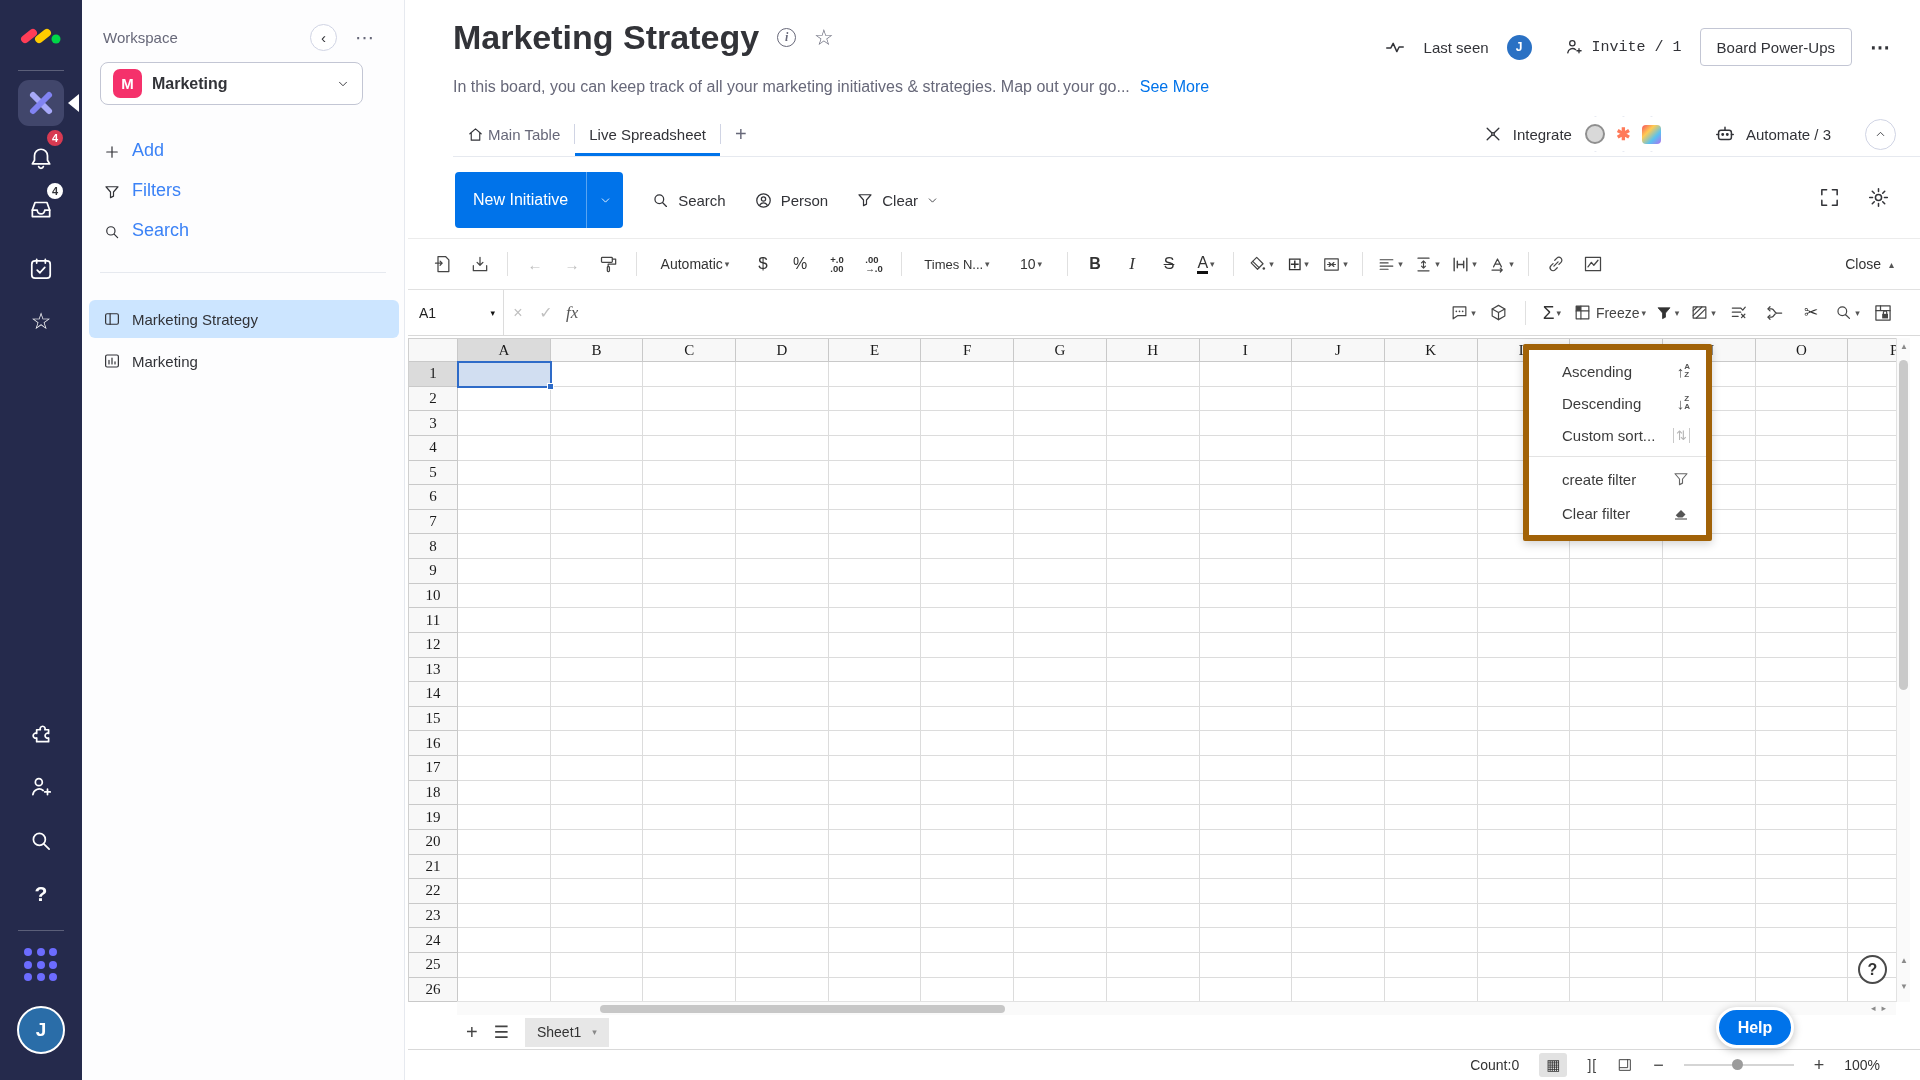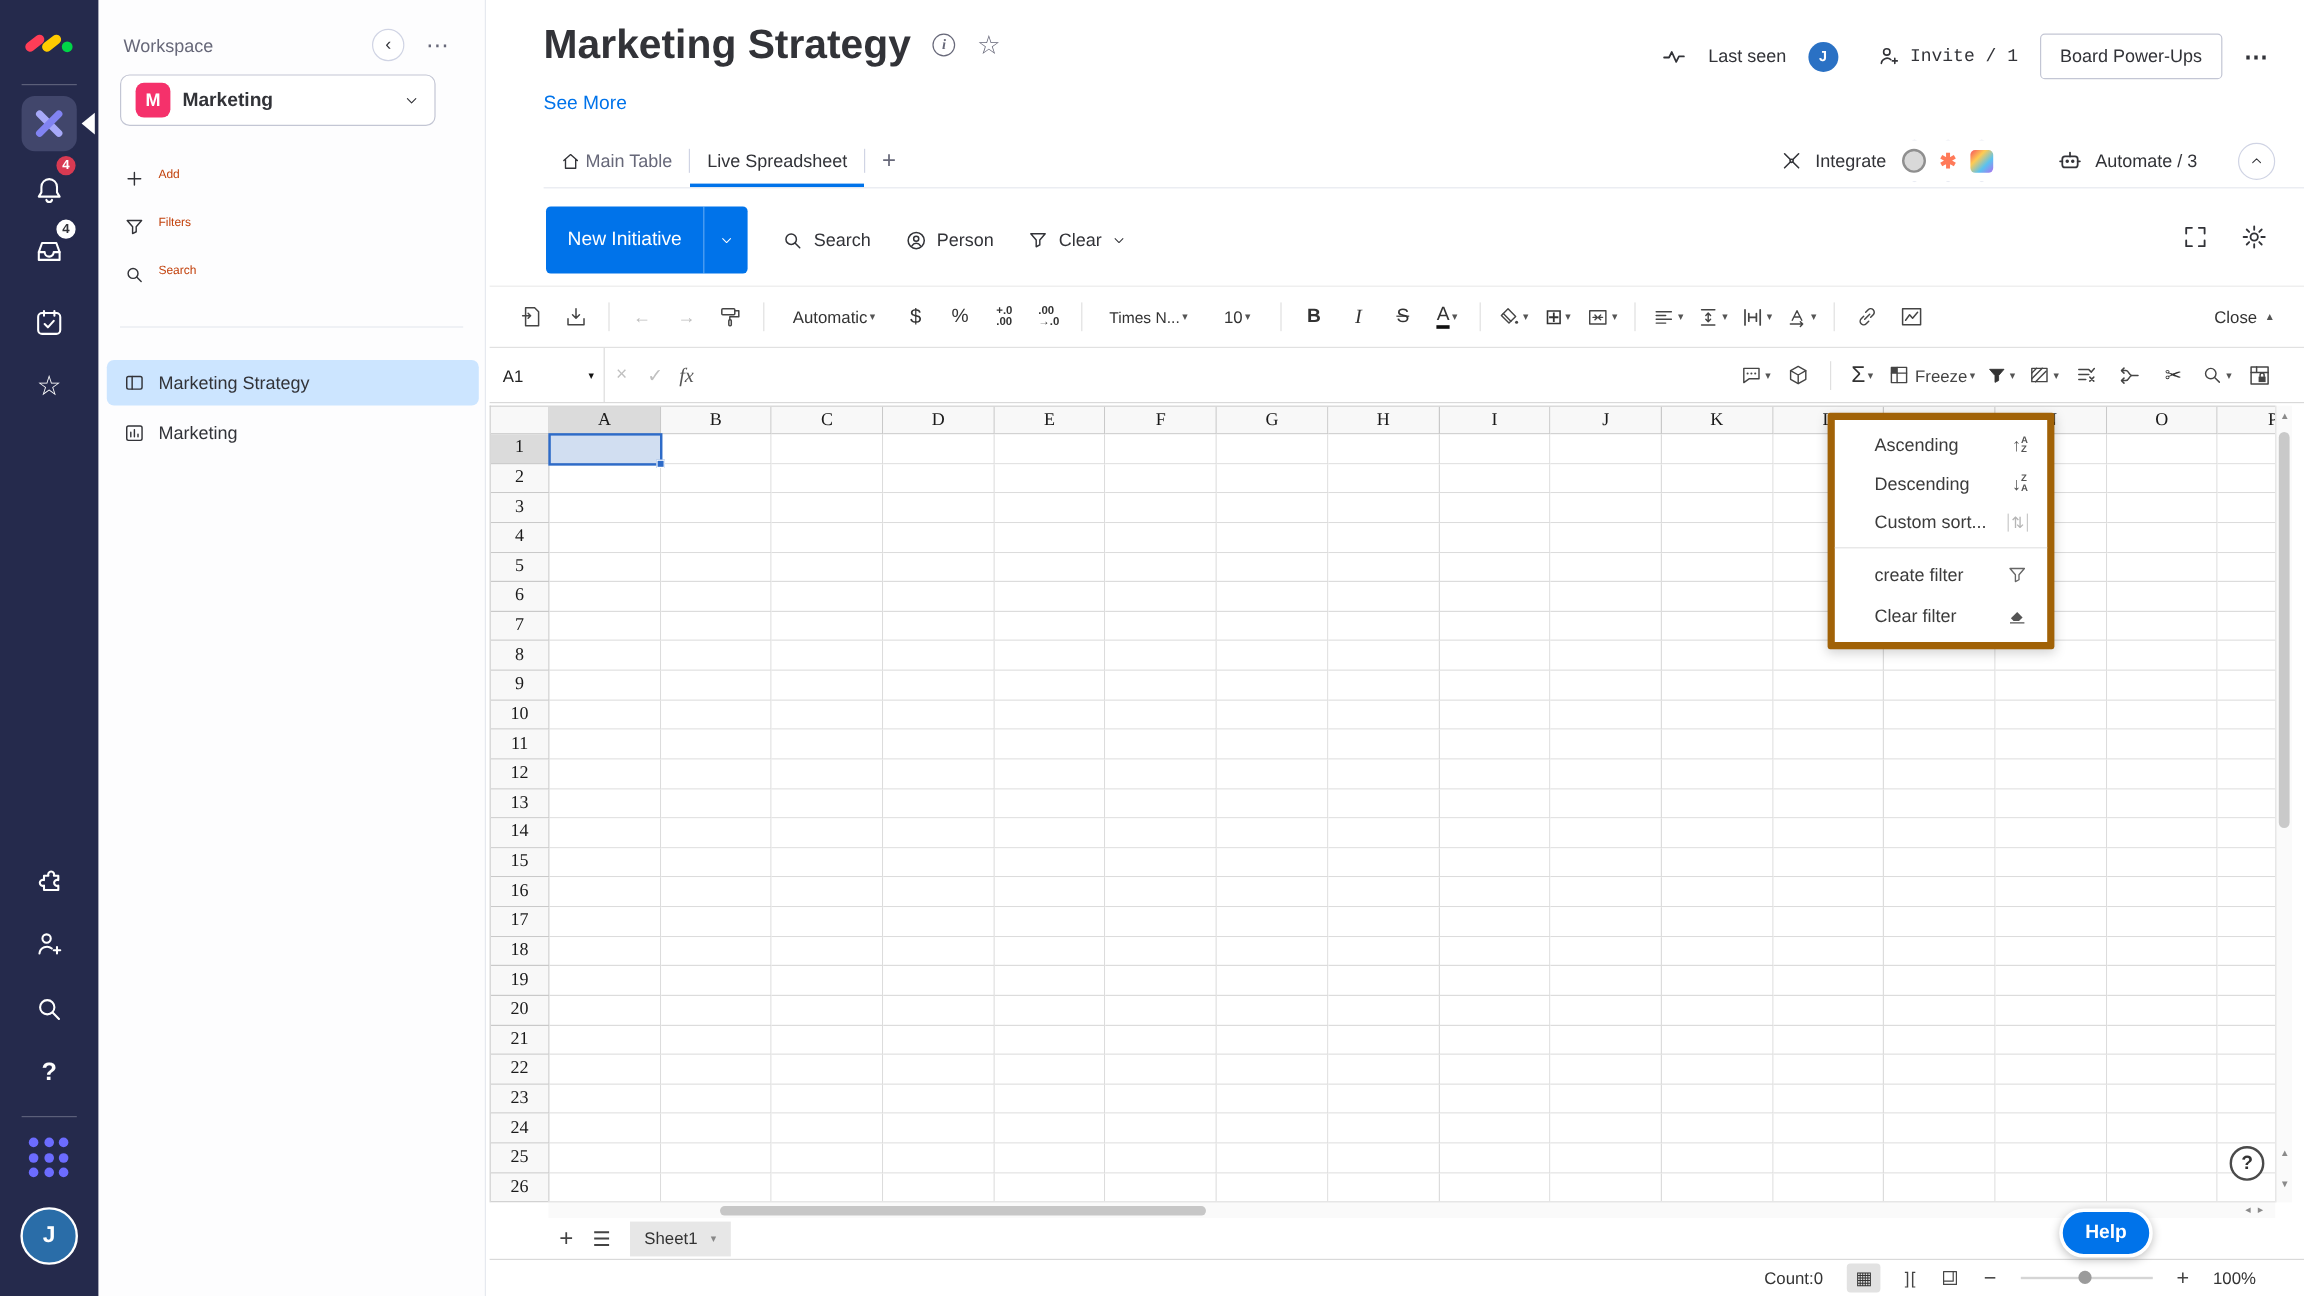--- a/index.html
+++ b/index.html
@@ -38,21 +38,21 @@
   .ws-dots { margin-left:auto; color:#676879; font-size:19px; letter-spacing:2px; }
   .collapse-btn { position:absolute; left:310px; top:24px; width:27px; height:27px; border-radius:50%;
     background:#fff; border:1px solid #d0d4e4; color:#323338; font-size:15px; z-index:35;
     display:flex; align-items:center; justify-content:center; cursor:pointer; }
   .board-sel { position:absolute; left:18px; top:62px; width:263px; height:43px; border:1px solid #c3c6d4;
     border-radius:8px; display:flex; align-items:center; padding:0 12px; gap:10px; background:#fff; }
   .m-tile { width:29px; height:29px; border-radius:7px; background:#f5316b; color:#fff; font-weight:bold;
     font-size:15px; display:flex; align-items:center; justify-content:center; }
   .board-sel-label { font-size:16px; font-weight:bold; }
   .board-sel-car { margin-left:auto; color:#323338; font-size:12px; }
-  .side-act { position:absolute; left:21px; display:flex; align-items:flex-start; gap:11px; font-size:10px; color:#c2410c; }
+  .side-act { position:absolute; left:21px; display:flex; align-items:flex-end; gap:11px; font-size:18px; color:#3b82f6; }
   .side-divider { position:absolute; left:18px; right:18px; height:1px; background:#e6e9ef; }
   .side-item { position:absolute; left:7px; width:310px; height:38px; border-radius:6px;
     display:flex; align-items:center; gap:11px; padding:0 14px; font-size:15px; }
   .side-item.sel { background:#cce5ff; }
 
   
   .title-row { position:absolute; left:453px; top:18px; display:flex; align-items:center; gap:18px; }
   .page-title { font-size:34px; font-weight:600; color:#323338; }
   .info-c { width:19px; height:19px; border-radius:50%; border:1.5px solid #676879; color:#676879;
     font-size:12px; font-family:"Liberation Serif",serif; font-style:italic; font-weight:bold;
@@ -335,20 +335,21 @@
     <svg class="ic" width="20" height="20" viewBox="0 0 24 24">
         <circle cx="10" cy="7.5" r="3.2"></circle>
         <path d="M4.5 19a5.8 5.8 0 0 1 9.5-3.8M15.5 16.5h5M18 14v5"></path>
       </svg>
     <span>Invite / 1</span>
   </span>
   <button class="powerups">Board Power-Ups</button>
   <span class="hdr-dots">⋯</span>
 </div>
 <div class="desc-row">
+  <span>In this board, you can keep track of all your marketing initiatives &amp; strategies. Map out your go...</span>
   <span class="see-more">See More</span>
 </div>
 
 <div class="tabs-row">
   <div class="tab">
     <svg class="ic" width="17" height="17" viewBox="0 0 24 24">
         <path d="M4 11l8-7 8 7M6 9.5V20h12V9.5"></path>
       </svg>
     <span>Main Table</span>
   </div>

